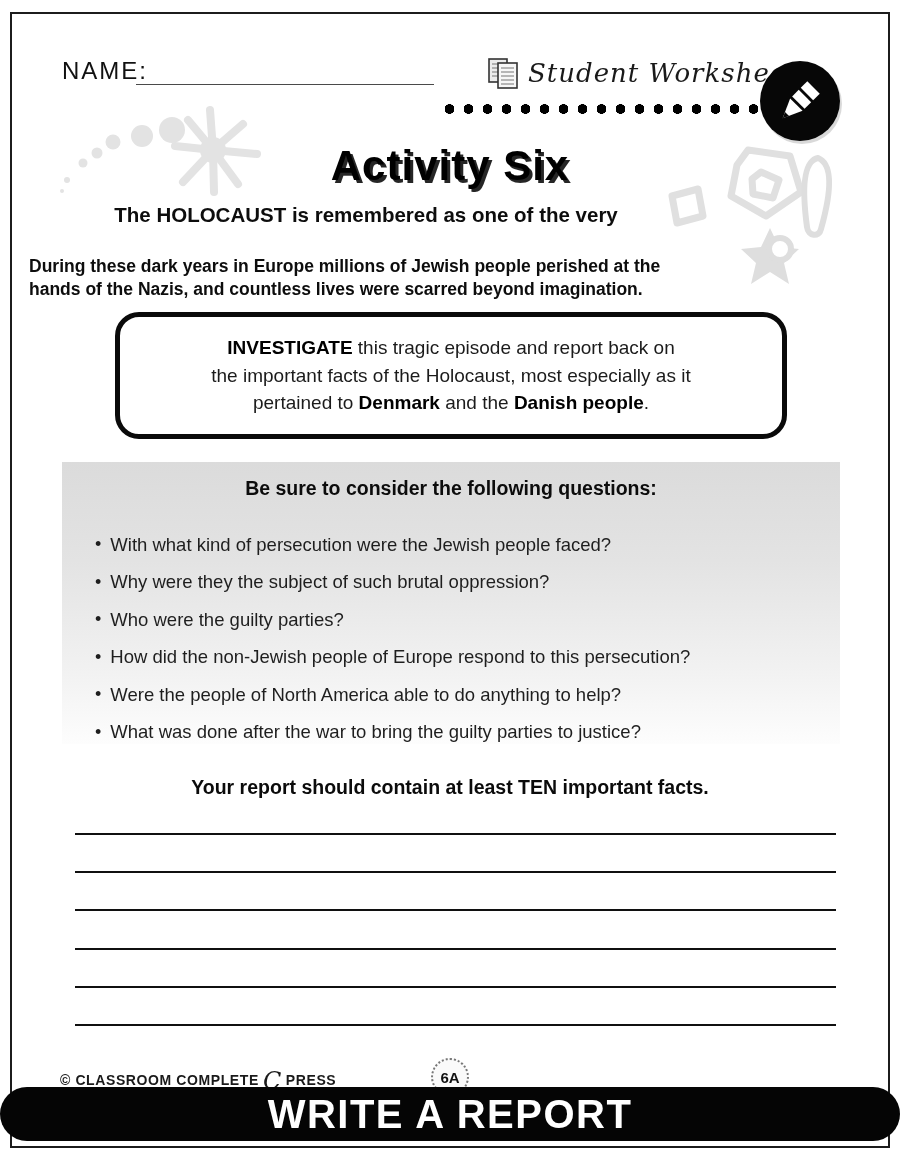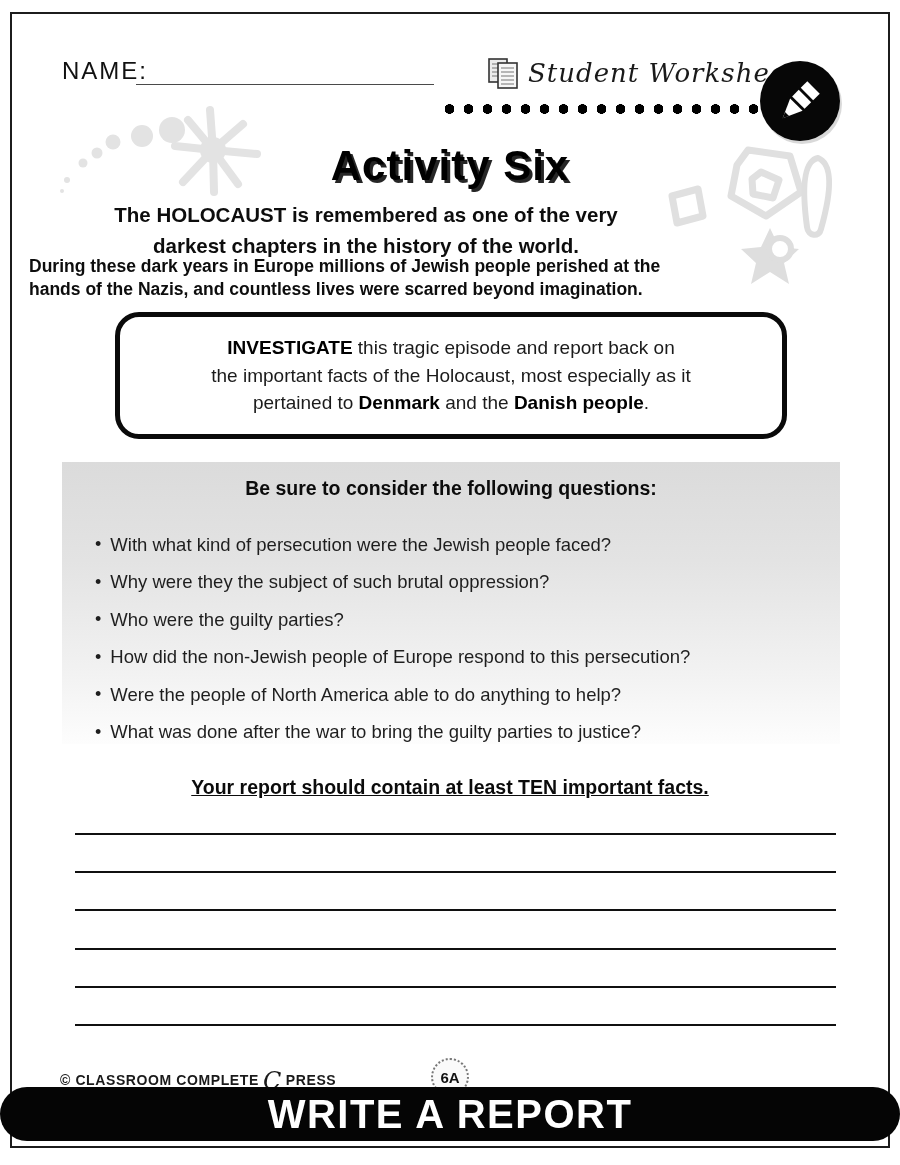--- a/index.html
+++ b/index.html
@@ -54,21 +54,21 @@
     background:linear-gradient(180deg,#dbdbdb 0%,#e3e3e3 35%,#f2f2f2 75%,#fdfdfd 100%);
     padding-top:15px;
   }
   .panel-heading{text-align:center;font-size:19.5px;font-weight:700;color:#0c0c0c;}
   .bullets{margin-top:26px;}
   .bullet-row{height:37.5px;display:flex;align-items:center;padding-left:33px;font-size:18.5px;color:#1e1e1e;}
   .bdot{margin-right:9px;font-size:18px;}
   
   .report-note{
     position:absolute;left:0;top:776px;width:900px;text-align:center;z-index:2;
-    font-size:19.5px;font-weight:700;color:#0b0b0b;text-decoration:underline;
+    font-size:19.5px;font-weight:700;color:#0b0b0b;
   }
   .wline{position:absolute;left:75px;right:64px;border-top:2.6px solid #101010;z-index:2;}
   
   .copyright{
     position:absolute;left:60px;top:1072px;z-index:2;display:flex;align-items:flex-end;gap:4px;
     font-size:14px;font-weight:700;letter-spacing:0.6px;color:#1a1a1a;white-space:nowrap;
   }
   .cc-logo{font-family:"DejaVu Serif",serif;font-style:italic;font-size:24px;line-height:14px;font-weight:400;}
   .page-badge{
     position:absolute;left:431px;top:1058px;width:38px;height:38px;border-radius:50%;z-index:2;
@@ -156,21 +156,20 @@
         <rect x="8.6" y="9.3" width="6.8" height="3.6"></rect>
         <rect x="8.6" y="4.6" width="6.8" height="3.6"></rect>
       </g>
     </svg>
   </div>
 
   <div class="title">Activity Six</div>
 
   <div class="intro-big">
     <div>The HOLOCAUST is remembered as one of the very</div>
-    <div>darkest chapters in the history of the world.</div>
   </div>
   <div class="intro-small">
     <div>During these dark years in Europe millions of Jewish people perished at the</div>
     <div>hands of the Nazis, and countless lives were scarred beyond imagination.</div>
   </div>
 
   <div class="invest-box">
     <div><b>INVESTIGATE</b><span> this tragic episode and report back on</span></div>
     <div>the important facts of the Holocaust, most especially as it</div>
     <div><span>pertained to </span><b>Denmark</b><span> and the </span><b>Danish people</b><span>.</span></div>

